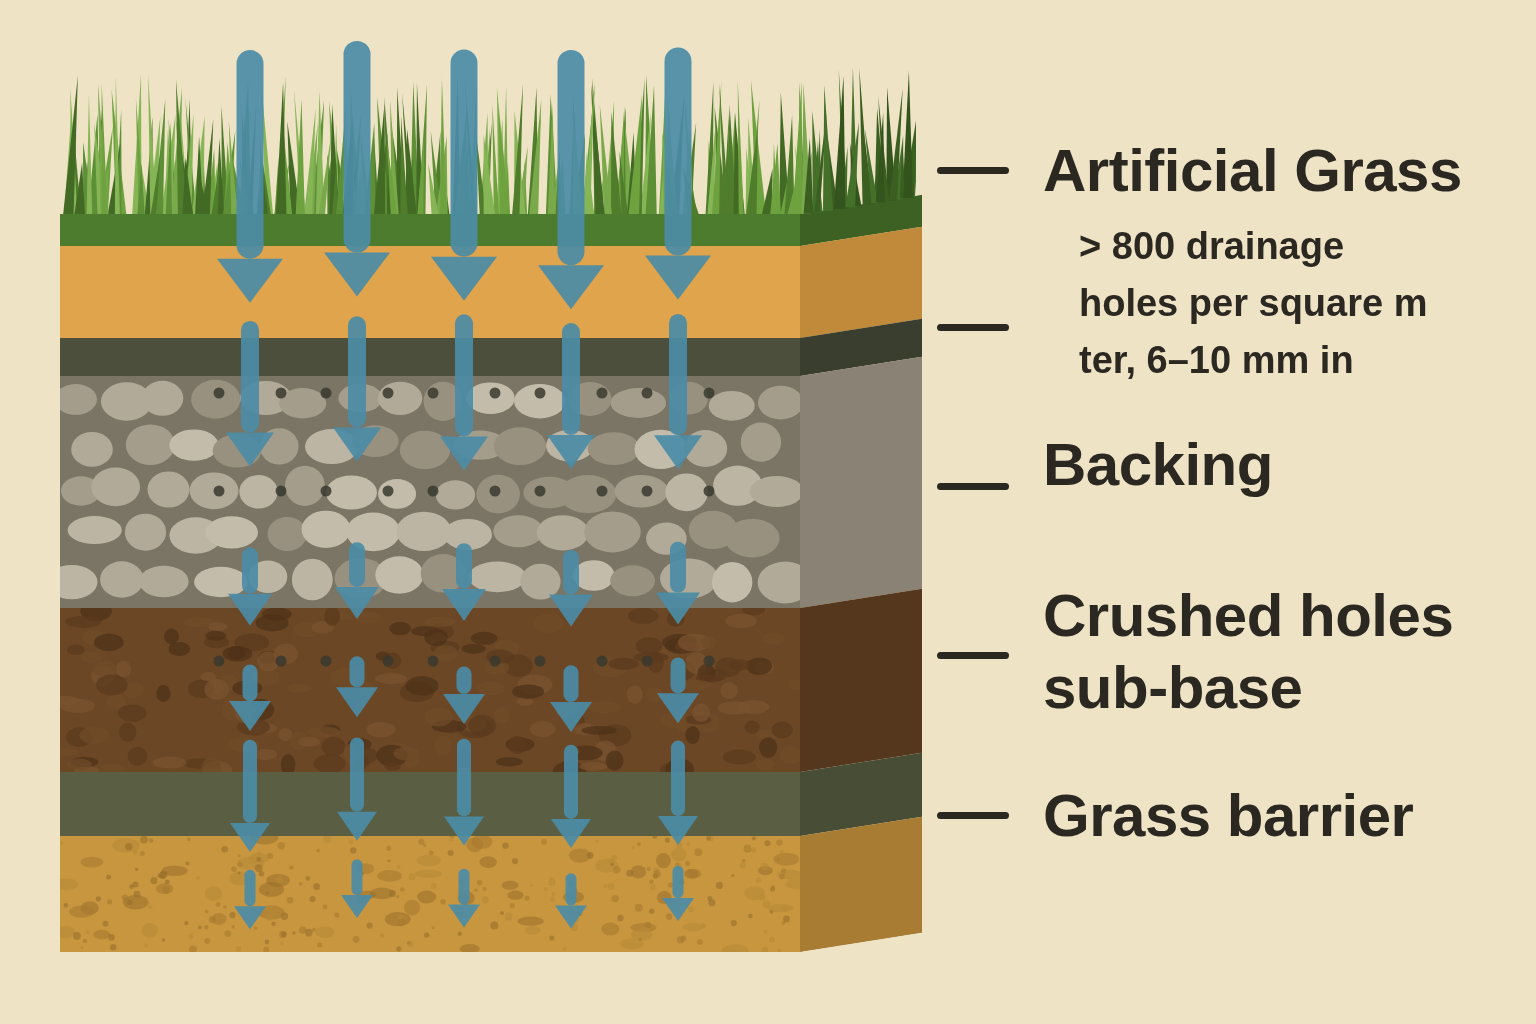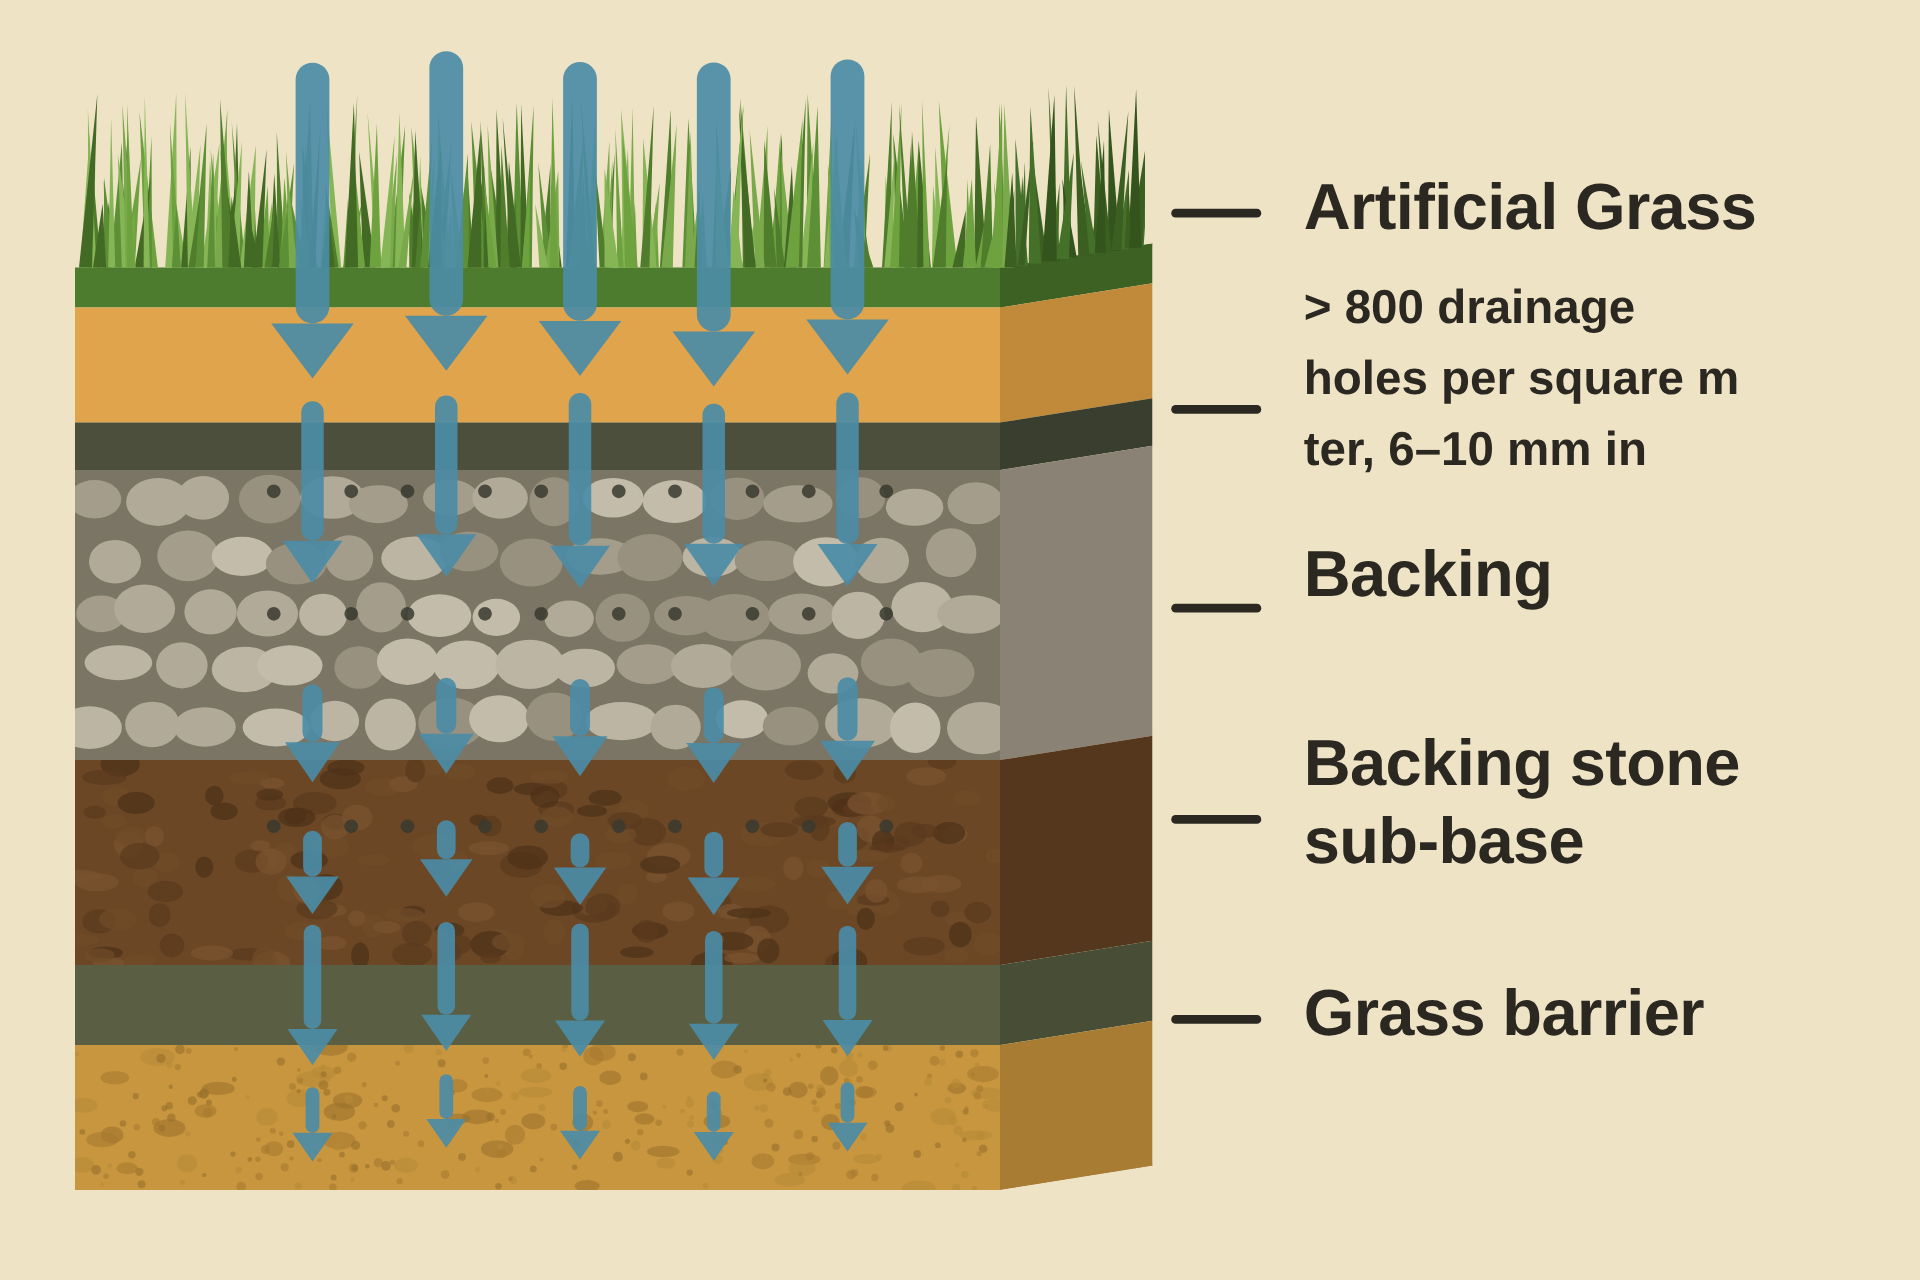--- a/index.html
+++ b/index.html
@@ -31,22 +31,22 @@
   #overlay-svg{position:absolute;left:0;top:0;pointer-events:none;}
   
   .tick{
     position:absolute;left:937px;width:72px;height:7px;
     background:var(--text);border-radius:3.5px;
   }
   .lbl{
     position:absolute;left:1043px;color:var(--text);
     white-space:pre-line;
   }
-  .title{font-size:52px;font-weight:800;letter-spacing:-.5px;line-height:1.2;}
-  .note{font-size:38px;font-weight:700;line-height:1.5;}
+  .title{font-size:60px;font-weight:800;letter-spacing:-.5px;line-height:1.2;}
+  .note{font-size:38px;font-weight:700;line-height:1.5;margin-left:36px;}
 </style>
 </head>
 <body style="background: rgb(239, 227, 198);">
 
 <div class="canvas" style="background: rgb(239, 227, 198);">
 
   <div class="scene">
 
     <div class="side-face">
       <div class="side-band" style="height: 32px; background: rgb(60, 97, 34);"></div>
@@ -975,18 +975,18 @@
     <div class="tick" style="top:324px"></div>
     <div class="tick" style="top:483px"></div>
     <div class="tick" style="top:652px"></div>
     <div class="tick" style="top:812px"></div>
 
     <div class="lbl title" style="top:135px">Artificial Grass</div>
     <div class="lbl note" style="top:218px">&gt; 800 drainage
 holes per square m
 ter, 6–10 mm in</div>
     <div class="lbl title" style="top:429px">Backing</div>
-    <div class="lbl title" style="top:580px">Backing stone
+    <div class="lbl title" style="top:580px">Crushed holes
 sub-base</div>
     <div class="lbl title" style="top:780px">Grass barrier</div>
   </div>
 
 </div>
 
 </body></html>

